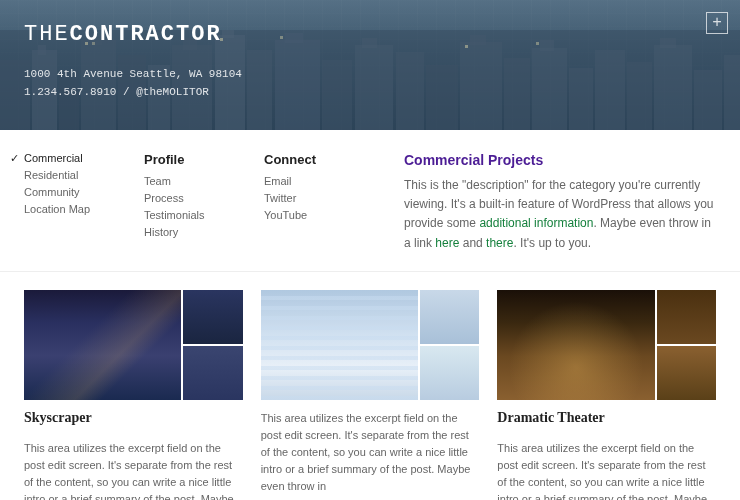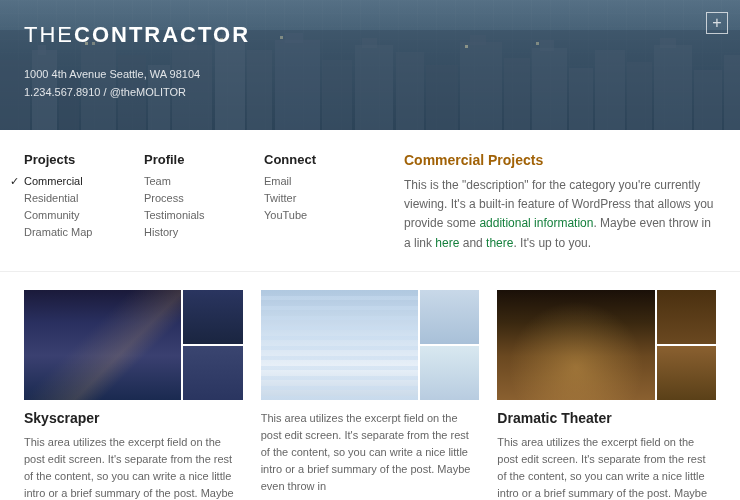--- a/index.html
+++ b/index.html
@@ -5,20 +5,21 @@
     * { margin: 0; padding: 0; box-sizing: border-box; }
     body { font-family: Arial, Helvetica, sans-serif; background: #fff; width: 740px; height: 500px; overflow: hidden; font-size: 13px; color: #444; }
 
     
     .hero {
       position: relative;
       width: 740px;
       height: 130px;
       background: linear-gradient(to bottom, #6a8aa0 0%, #4a6a80 40%, #3a5a70 70%, #2a4a60 100%);
       overflow: hidden;
+      font-family: Liberation Mono, monospace;
     }
     .hero-bg {
       position: absolute; inset: 0;
       background:
         linear-gradient(rgba(60,80,100,0.45), rgba(40,60,80,0.55)),
         repeating-linear-gradient(90deg, transparent, transparent 18px, rgba(255,255,255,0.03) 18px, rgba(255,255,255,0.03) 19px),
         repeating-linear-gradient(0deg, transparent, transparent 12px, rgba(255,255,255,0.02) 12px, rgba(255,255,255,0.02) 13px);
       
     }
     
@@ -98,21 +99,21 @@
     .nav-col ul li.active::before {
       content: '✓';
       position: absolute;
       left: -14px;
       color: #222;
       font-size: 11px;
     }
     .commercial-title {
       font-size: 14px;
       font-weight: 700;
-      color: #a16207;
+      color: #4c1d95;
       margin-bottom: 8px;
     }
     .commercial-desc {
       font-size: 12px;
       color: #666;
       line-height: 1.6;
       max-width: 320px;
     }
     .commercial-desc a {
       color: #15803d;
@@ -193,21 +194,22 @@
       inset: 0;
       background: radial-gradient(ellipse at 50% 70%, rgba(255,200,100,0.3) 0%, transparent 60%);
     }
     .img-theater-t1 { background: linear-gradient(#4a3010, #6a4820); }
     .img-theater-t2 { background: linear-gradient(#8a6030, #5a4018); }
 
     .project-card h3 {
       font-size: 14px;
       font-weight: 700;
       color: #222;
-      margin-bottom: 8px;
+      margin-bottom: 14px;
+      font-family: Liberation Serif, serif;
     }
     .project-card p {
       font-size: 11px;
       color: #666;
       line-height: 1.55;
     }
   </style>
 </head>
 <body>
 
@@ -265,26 +267,25 @@
   <div class="hero-info">
     <div>1000 4th Avenue Seattle, WA 98104</div>
     <div>1.234.567.8910 / @theMOLITOR</div>
   </div>
   <div class="hero-plus">+</div>
 </div>
 
 <div class="nav-section">
 
   <div class="nav-col">
-    <h4>Projects</h4>
     <ul>
       <li class="active"><a>Commercial</a></li>
       <li><a>Residential</a></li>
       <li><a>Community</a></li>
-      <li><a>Dramatic Map</a></li>
+      <li><a>Location Map</a></li>
     </ul>
   </div>
 
   <div class="nav-col">
     <h4>Profile</h4>
     <ul>
       <li><a>Team</a></li>
       <li><a>Process</a></li>
       <li><a>Testimonials</a></li>
       <li><a>History</a></li>

